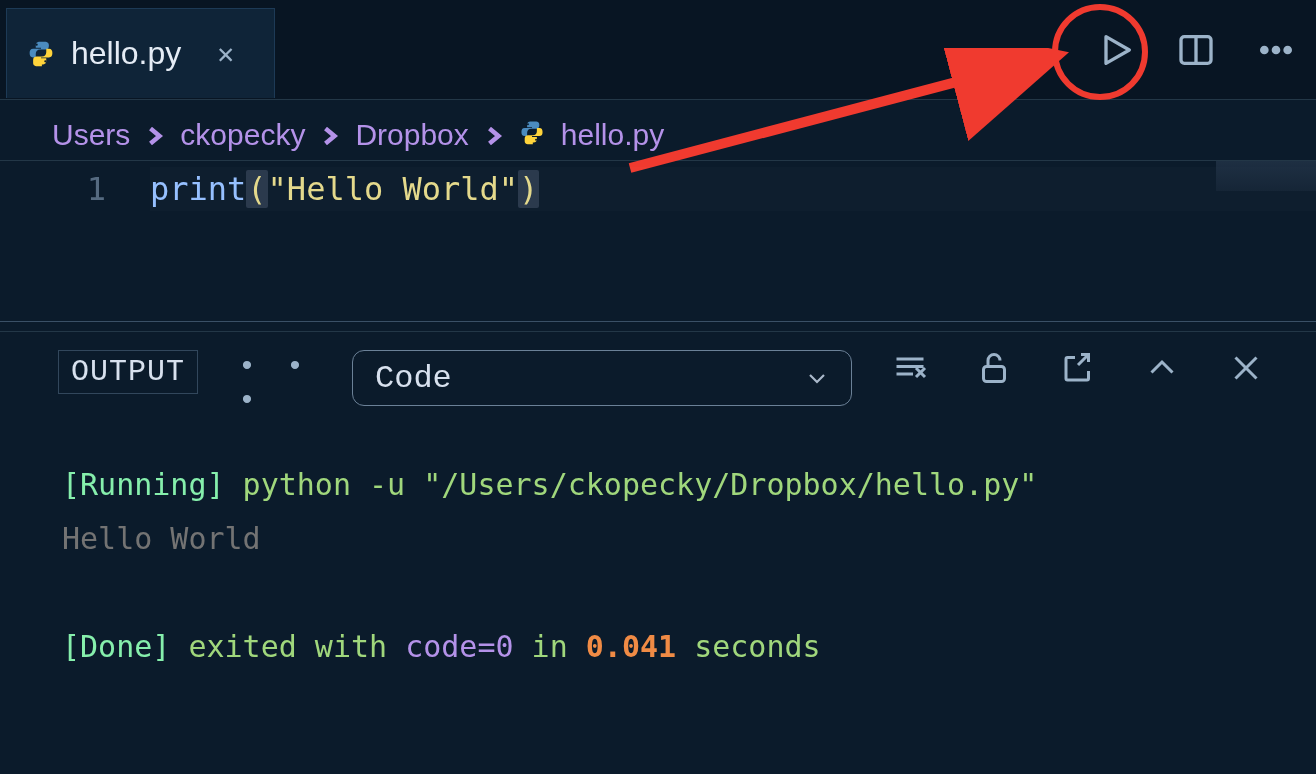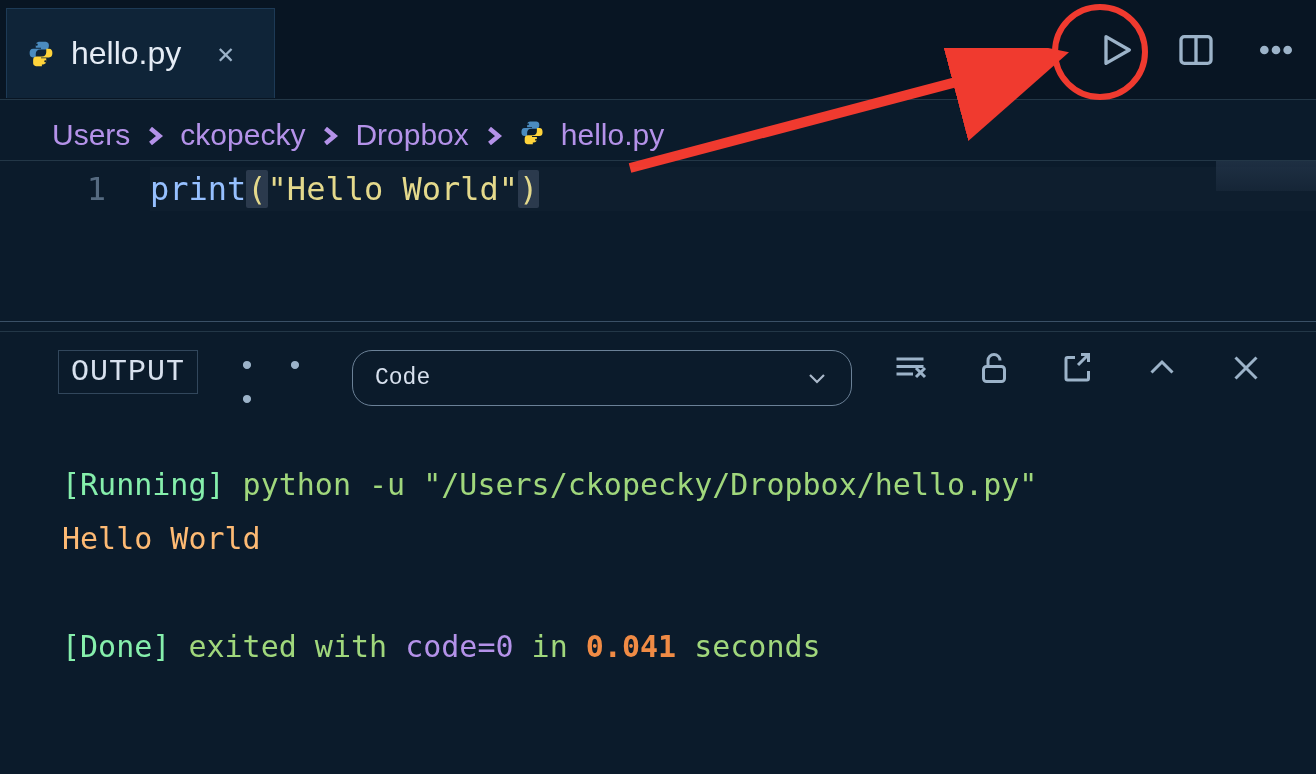--- a/index.html
+++ b/index.html
@@ -136,40 +136,40 @@
   }
   .panel-tab{
     font-size:30px;color:#d8e1ee;
     border:1px solid #32475c;padding:4px 12px;
     letter-spacing:1px;
   }
   .panel-dots{color:var(--icon);font-size:30px;letter-spacing:6px;}
   .panel-select{
     flex:0 0 500px;
     height:56px;
-    border:1.5px solid #6b8197;border-radius:20px;
+    border:1.5px solid #6b8197;border-radius:12px;
     display:flex;align-items:center;justify-content:space-between;
-    padding:0 22px;color:#d8e1ee;font-size:23px;
+    padding:0 22px;color:#d8e1ee;font-size:32px;
   }
   .panel-select svg{width:24px;height:24px;stroke:#aab9cb;stroke-width:2.2;fill:none;}
   .panel-icons{margin-left:auto;display:flex;gap:48px;align-items:center;}
   .panel-icons .iconbtn svg{width:36px;height:36px;}
 
   
   .termout{
     padding:40px 4px 0 4px;
     font-size:30px;
     line-height:54px;
     white-space:pre;
   }
   .t-bracket{color:#86efac;}
   .t-green{color:var(--green);}
   .t-purple{color:#b492e9;}
   .t-orange{color:var(--orange);font-weight:bold;}
-  .t-white{color:#fdba74;}
+  .t-white{color:#737373;}
 
 </style>
 </head>
 <body>
 
 <div class="tabbar">
   <div class="tab">
     <span class="python-ico">
       <svg viewBox="0 0 32 32">
           <path fill="#4b8bbe" d="M15 3c-4 0-5 2-5 4v3h6v1H7c-3 0-4 2-4 5s1 5 4 5h3v-4c0-3 2-5 5-5h6c2 0 4-1 4-4V7c0-2-1-4-5-4h-5z"></path>

